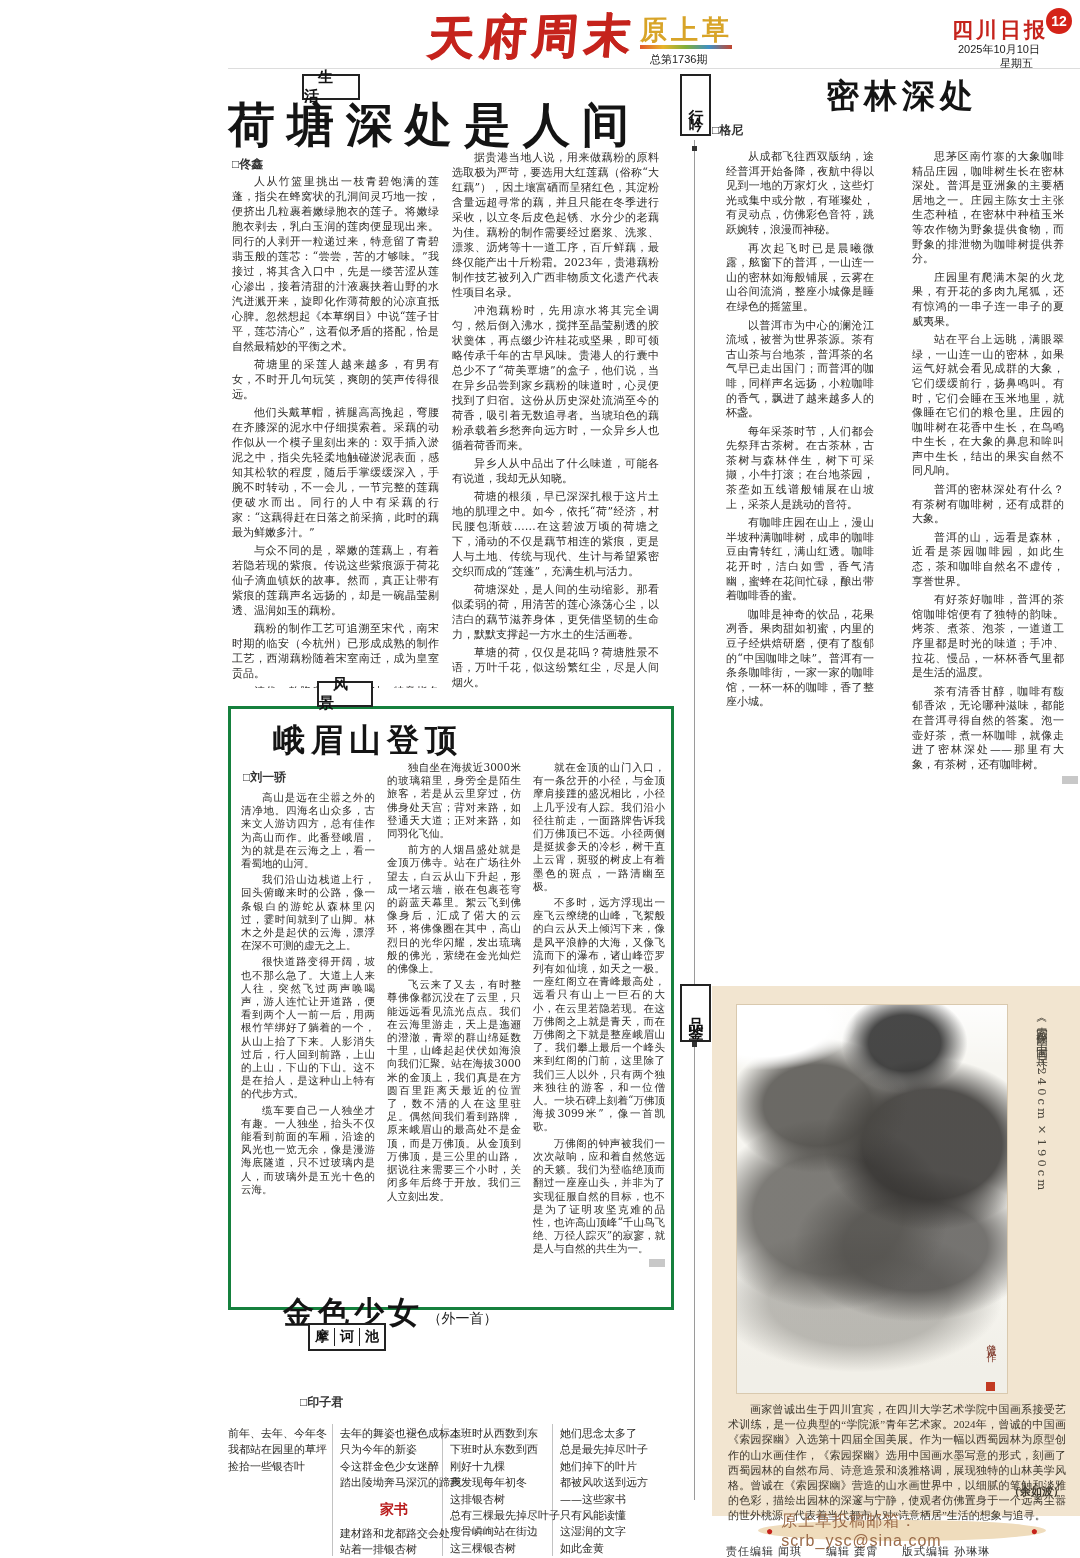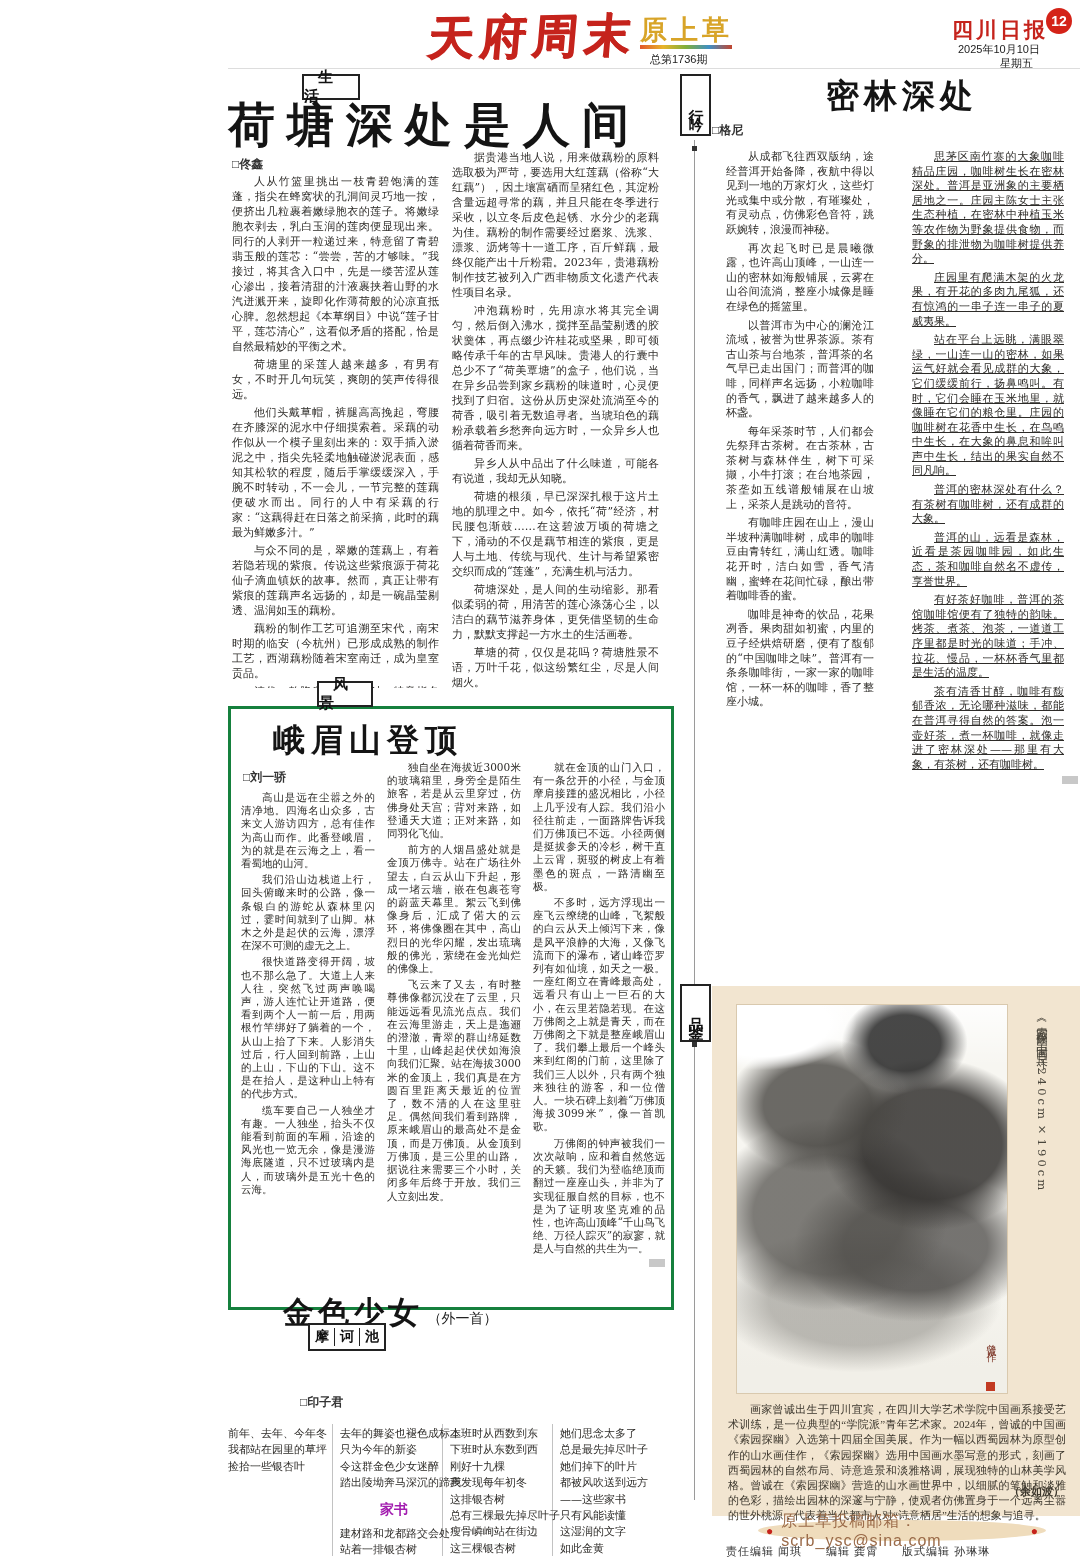--- a/index.html
+++ b/index.html
@@ -56,21 +56,21 @@
   .vcap{writing-mode:vertical-rl;font-size:11.5px;letter-spacing:3px;color:#4a463c;
         font-family:"DejaVu Serif",serif;}
   .sig{writing-mode:vertical-rl;font-size:10px;color:#7c3526;letter-spacing:2px;}
   .seal{width:9px;height:9px;background:#c23a22;margin-top:4px;}
   .review{font-size:11px;line-height:15.2px;text-align:justify;color:#3b362c;}
   .review p.para{margin:0;text-indent:2em;font-family:Liberation Serif, serif;}
   .ribbon{background:#efdcbc;border-radius:50%;display:flex;align-items:center;justify-content:center;}
   .ribbon .txt{font-size:16px;color:#9a6a48;letter-spacing:1px;}
   .ribbon .dot{color:#c5231c;font-size:12px;margin:0 8px;}
   .credits{font-size:11px;color:#333;letter-spacing:1px;}
-  .subhead{font-size:14px;font-weight:bold;text-align:center;color:#a21caf;margin:9px 0 7px;}
+  .subhead{font-size:14px;font-weight:bold;text-align:center;color:#b91c1c;margin:9px 0 7px;}
   .hairline{height:1px;background:#ddd;}
 </style>
 </head>
 <body>
 
 <div class="page">
 
   <div class="b brand" style="left:428px;top:6px;">天府周末</div>
   <div class="b goldtitle" style="left:640px;top:12px;">原上草</div>
   <div class="b colorbar" style="left:640px;top:45px;width:92px;"></div>
@@ -108,27 +108,27 @@
         <p class="para">草塘的荷，仅仅是花吗？荷塘胜景不语，万叶千花，似这纷繁红尘，尽是人间烟火。</p>
       </div>
     <div class="endmark"></div>
   </div>
 
   <div class="b vlab" style="left:680px;top:74px;width:27px;height:58px;">行吟</div>
   <div class="b h1" style="left:826px;top:74px;font-size:33px;letter-spacing:5px;">密林深处</div>
   <div class="b byline" style="left:712px;top:122px;">□格尼</div>
   <div class="b wide-col serif" style="left:712px;top:150px;width:176px;height:802px;">
       <p class="para">从成都飞往西双版纳，途经普洱开始备降，夜航中得以见到一地的万家灯火，这些灯光或集中或分散，有璀璨处，有灵动点，仿佛彩色音符，跳跃婉转，浪漫而神秘。</p>
-      <p class="para">再次起飞时已是晨曦微露，也许高山顶峰，一山连一山的密林如海般铺展，云雾在山谷间流淌，整座小城像是睡在绿色的摇篮里。</p>
+      <p class="para">再次起飞时已是晨曦微露，舷窗下的普洱，一山连一山的密林如海般铺展，云雾在山谷间流淌，整座小城像是睡在绿色的摇篮里。</p>
       <p class="para">以普洱市为中心的澜沧江流域，被誉为世界茶源。茶有古山茶与台地茶，普洱茶的名气早已走出国门；而普洱的咖啡，同样声名远扬，小粒咖啡的香气，飘进了越来越多人的杯盏。</p>
       <p class="para">每年采茶时节，人们都会先祭拜古茶树。在古茶林，古茶树与森林伴生，树下可采撷，小牛打滚；在台地茶园，茶垄如五线谱般铺展在山坡上，采茶人是跳动的音符。</p>
       <p class="para">有咖啡庄园在山上，漫山半坡种满咖啡树，成串的咖啡豆由青转红，满山红透。咖啡花开时，洁白如雪，香气清幽，蜜蜂在花间忙碌，酿出带着咖啡香的蜜。</p>
       <p class="para">咖啡是神奇的饮品，花果冽香。果肉甜如初蜜，内里的豆子经烘焙研磨，便有了馥郁的“中国咖啡之味”。普洱有一条条咖啡街，一家一家的咖啡馆，一杯一杯的咖啡，香了整座小城。</p>
     </div>
-  <div class="b wide-col serif" style="left:898px;top:150px;width:180px;height:802px;text-decoration:underline;">
+  <div class="b wide-col serif" style="left:898px;top:150px;width:180px;height:802px;">
     <div>
         <p class="para">思茅区南竹寨的大象咖啡精品庄园，咖啡树生长在密林深处。普洱是亚洲象的主要栖居地之一。庄园主陈女士主张生态种植，在密林中种植玉米等农作物为野象提供食物，而野象的排泄物为咖啡树提供养分。</p>
         <p class="para">庄园里有爬满木架的火龙果，有开花的多肉九尾狐，还有惊鸿的一串子连一串子的夏威夷果。</p>
         <p class="para">站在平台上远眺，满眼翠绿，一山连一山的密林，如果运气好就会看见成群的大象，它们缓缓前行，扬鼻鸣叫。有时，它们会睡在玉米地里，就像睡在它们的粮仓里。庄园的咖啡树在花香中生长，在鸟鸣中生长，在大象的鼻息和哞叫声中生长，结出的果实自然不同凡响。</p>
         <p class="para">普洱的密林深处有什么？有茶树有咖啡树，还有成群的大象。</p>
         <p class="para">普洱的山，远看是森林，近看是茶园咖啡园，如此生态，茶和咖啡自然名不虚传，享誉世界。</p>
         <p class="para">有好茶好咖啡，普洱的茶馆咖啡馆便有了独特的韵味。烤茶、煮茶、泡茶，一道道工序里都是时光的味道；手冲、拉花、慢品，一杯杯香气里都是生活的温度。</p>
         <p class="para">茶有清香甘醇，咖啡有馥郁香浓，无论哪种滋味，都能在普洱寻得自然的答案。泡一壶好茶，煮一杯咖啡，就像走进了密林深处——那里有大象，有茶树，还有咖啡树。</p>
       </div>
     <div class="endmark"></div>

